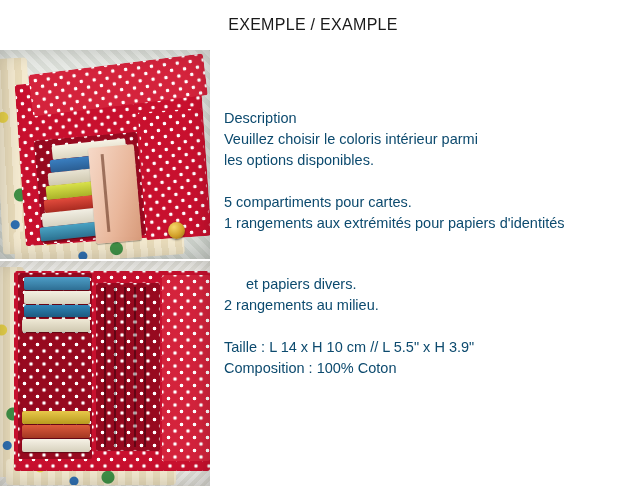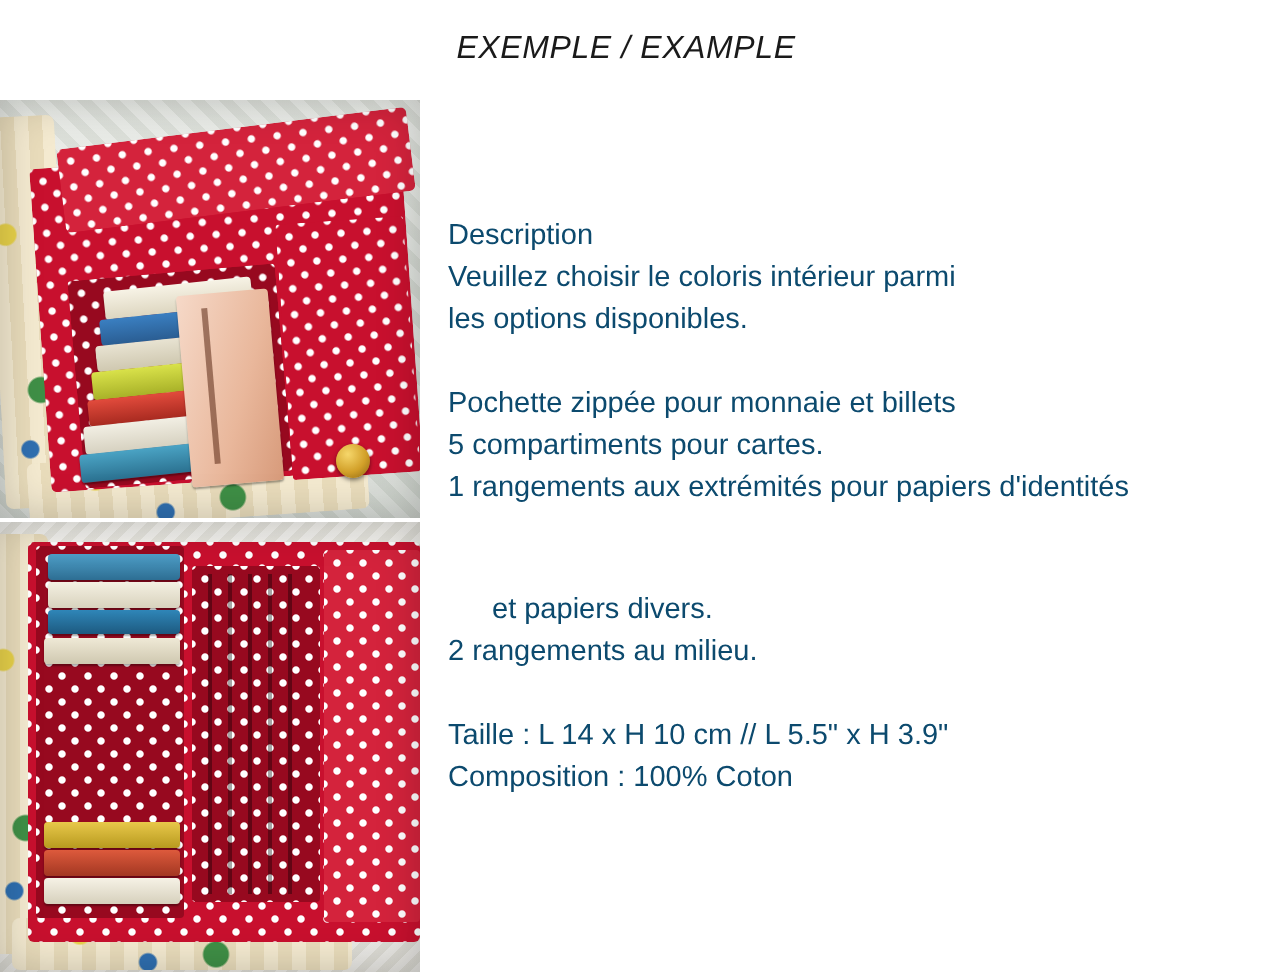--- a/index.html
+++ b/index.html
@@ -25,21 +25,20 @@
   
   .title {
     position: absolute;
     top: 16px;
     left: 0;
     width: 626px;
     text-align: center;
     font-size: 16px;
     letter-spacing: 0.3px;
     color: #1a1a1a;
-    font-style: italic;
   }
 
   
   .photo-col {
     position: absolute;
     left: 0;
     top: 50px;
     width: 210px;
   }
 
@@ -215,21 +214,20 @@
     </div>
   </div>
 
   <div class="desc">
     <p>Description</p>
     <p>Veuillez choisir le coloris intérieur parmi</p>
     <p>les options disponibles.</p>
 
     <div class="gap"></div>
 
-    <p>Pochette zippée pour monnaie et billets</p>
     <p>5 compartiments pour cartes.</p>
     <p>1 rangements aux extrémités pour papiers d'identités</p>
     <p class="indent">et papiers divers.</p>
     <p>2 rangements au milieu.</p>
 
     <div class="gap"></div>
 
     <p>Taille : L 14 x H 10 cm // L 5.5" x H 3.9"</p>
     <p>Composition : 100% Coton</p>
 

